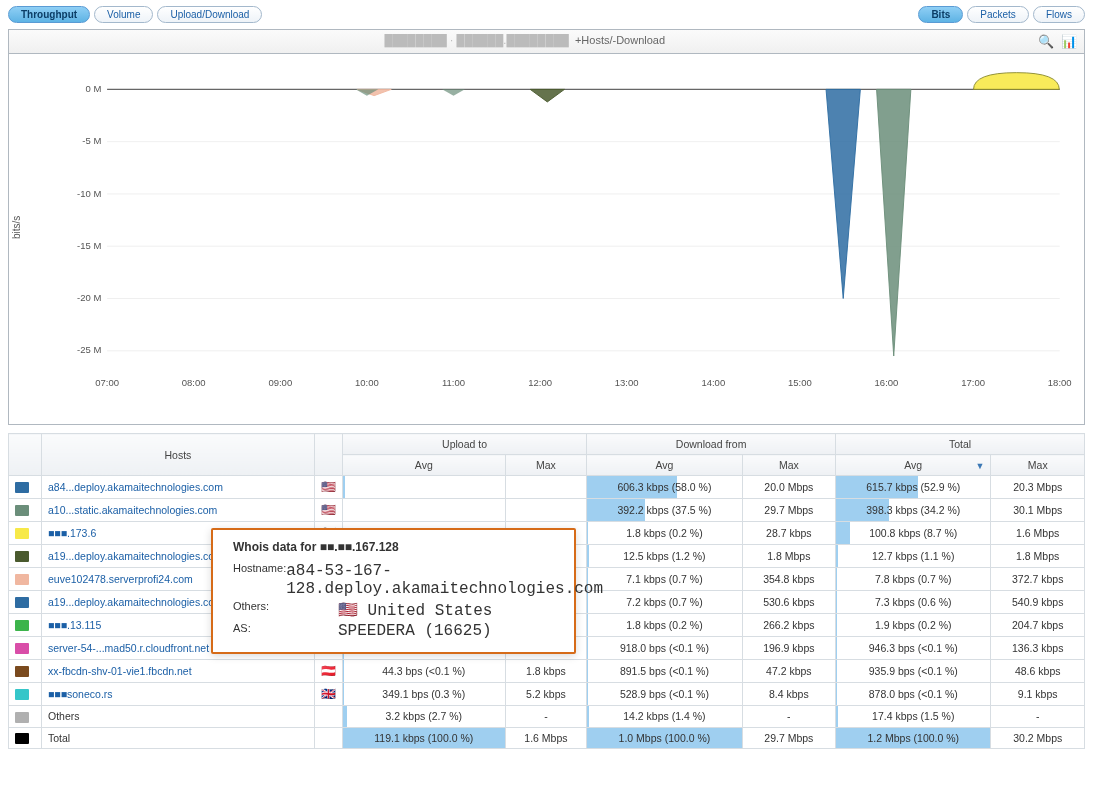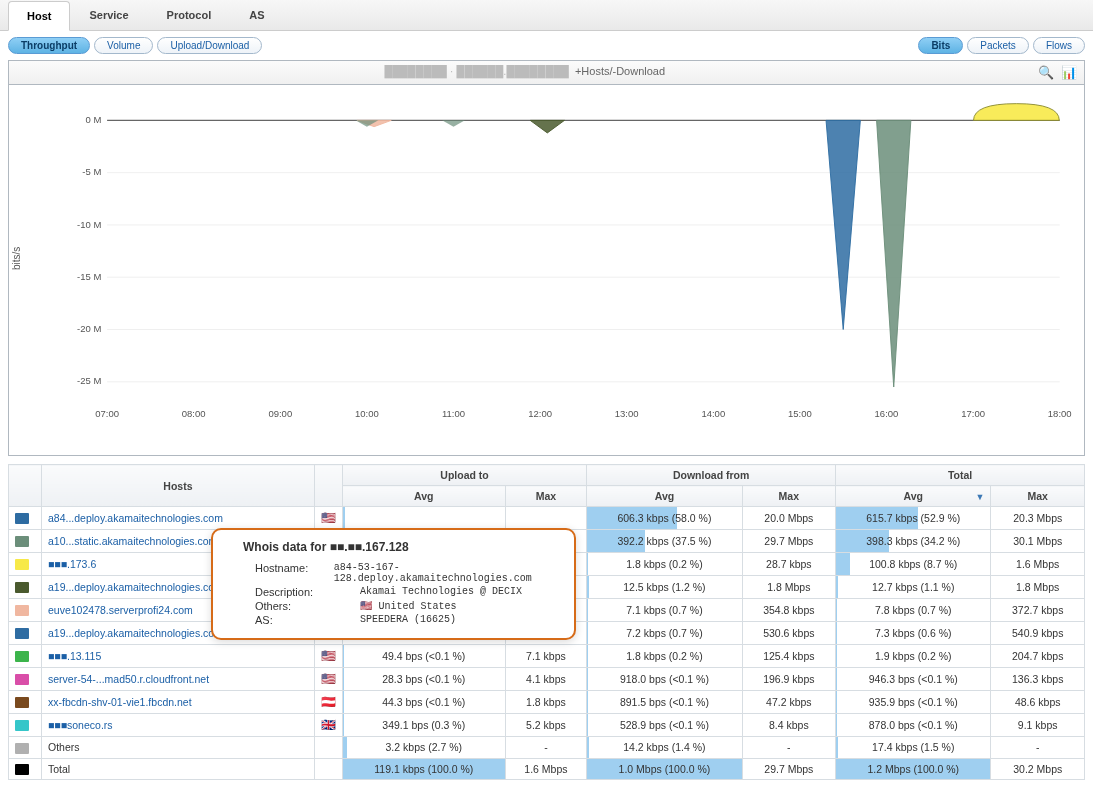--- a/index.html
+++ b/index.html
@@ -19,49 +19,41 @@
 .chart-area { position: relative; height: 370px; padding: 10px 10px 30px 60px; }
 .ylabel { position: absolute; left: 2px; top: 50%; transform: rotate(-90deg); transform-origin: left top; font-size: 10px; color:#555; }
 svg.chart { width: 100%; height: 100%; display:block; }
 .xtick { font-size:10px; fill:#555; }
 .ytick { font-size:10px; fill:#555; text-anchor:end; }
 .grid { stroke:#eee; stroke-width:1; }
 .zeroline { stroke:#666; stroke-width:1.5; }
 .tablewrap { padding: 8px; }
 table { width: 100%; border-collapse: collapse; font-size: 10.5px; }
 th, td { border: 1px solid #d7dde2; padding: 4px 6px; }
-th { background: linear-gradient(#fafbfc,#eef1f4); color:#444; font-weight: bold; position: relative; }
+th { background: linear-gradient(#fafbfc,#eef1f4); color:#444; font-weight: normal; position: relative; }
 th.sorted::after { content:"▼"; color:#3c78b5; font-size:9px; position:absolute; right:6px; top:6px; }
 .swatch { display:inline-block; width:14px; height:11px; margin-right:6px; vertical-align:middle; border-radius:1px; }
 .hostlink { color:#1b5fa6; text-decoration:none; }
 .flag { font-size:12px; }
 .num { text-align:center; }
 .barcell { position: relative; text-align: center; }
 .barfill { position:absolute; left:0; top:0; bottom:0; background:#9fcff0; z-index:0; }
 .barlabel { position:relative; z-index:1; }
-.whois { position:absolute; background:#fff; border:2px solid #d66b18; border-radius:10px; padding:10px 30px; width:365px; box-shadow:0 2px 8px rgba(0,0,0,0.15); z-index:50; }
+.whois { position:absolute; background:#fff; border:2px solid #d66b18; border-radius:2px; padding:10px 20px; width:365px; box-shadow:0 2px 8px rgba(0,0,0,0.15); z-index:50; }
 .whois h4 { font-size:12px; font-weight:bold; color:#333; margin-bottom:8px; }
-.whois .row { display:flex; margin:2px 12px; font-size:11px; color:#333; }
+.whois .row { display:flex; margin:2px 0; font-size:11px; color:#333; }
 .whois .row .k { width:105px; }
-.whois .row .v { font-family:"Courier New",monospace; font-size:10px; }
+.whois .row .v { font-family:"Courier New",monospace; font-size:16px; }
 .container { position:relative; }
 </style>
 </head>
 <body>
 
 <div class="container">
 
-<div class="topbar">
-  <div class="tabs" id="tabs">
-        <div class="tab active">Host</div>
-        <div class="tab">Service</div>
-        <div class="tab">Protocol</div>
-        <div class="tab">AS</div>
-      </div>
-</div>
 
 <div class="pillbar">
   <div class="pillgroup" id="pills-left">
         <span class="pill active">Throughput</span>
         <span class="pill">Volume</span>
         <span class="pill">Upload/Download</span>
       </div>
   <div class="pillgroup" id="pills-right">
         <span class="pill active">Bits</span>
         <span class="pill">Packets</span>
@@ -203,21 +195,21 @@
     <td class="barcell num"><span class="barfill" style="width:0.6%"></span><span class="barlabel">7.3 kbps (0.6 %)</span></td>
     <td class="num">540.9 kbps</td>
   </tr>
           <tr>
     <td><span class="swatch" style="background:#3cb44b"></span></td>
     <td><a href="#" class="hostlink">■■■.13.115</a></td>
     <td class="num"><span class="flag">🇺🇸</span></td>
     <td class="barcell num"><span class="barfill" style="width:0.1%"></span><span class="barlabel">49.4 bps (&lt;0.1 %)</span></td>
     <td class="num">7.1 kbps</td>
     <td class="barcell num"><span class="barfill" style="width:0.2%"></span><span class="barlabel">1.8 kbps (0.2 %)</span></td>
-    <td class="num">125.4 kbps</td>
+    <td class="num">266.2 kbps</td>
     <td class="barcell num"><span class="barfill" style="width:0.2%"></span><span class="barlabel">1.9 kbps (0.2 %)</span></td>
     <td class="num">204.7 kbps</td>
   </tr>
           <tr>
     <td><span class="swatch" style="background:#d94ea8"></span></td>
     <td><a href="#" class="hostlink">server-54-...mad50.r.cloudfront.net</a></td>
     <td class="num"><span class="flag">🇺🇸</span></td>
     <td class="barcell num"><span class="barfill" style="width:0.1%"></span><span class="barlabel">28.3 bps (&lt;0.1 %)</span></td>
     <td class="num">4.1 kbps</td>
     <td class="barcell num"><span class="barfill" style="width:0.1%"></span><span class="barlabel">918.0 bps (&lt;0.1 %)</span></td>
@@ -272,24 +264,20 @@
         </tbody>
       </table>
 </div>
 
 <div class="whois" id="whois" style="left:211px; top:528px;">
   <h4>Whois data for ■■.■■.167.128</h4>
   <div id="whois-rows">
         <div class="row">
           <span class="k">Hostname:</span>
           <span class="v">a84-53-167-128.deploy.akamaitechnologies.com</span>
-        </div>
-        <div class="row">
-          <span class="k">Description:</span>
-          <span class="v">Akamai Technologies @ DECIX</span>
         </div>
         <div class="row">
           <span class="k">Others:</span>
           <span class="v">🇺🇸 United States</span>
         </div>
         <div class="row">
           <span class="k">AS:</span>
           <span class="v">SPEEDERA (16625)</span>
         </div>
       </div>

